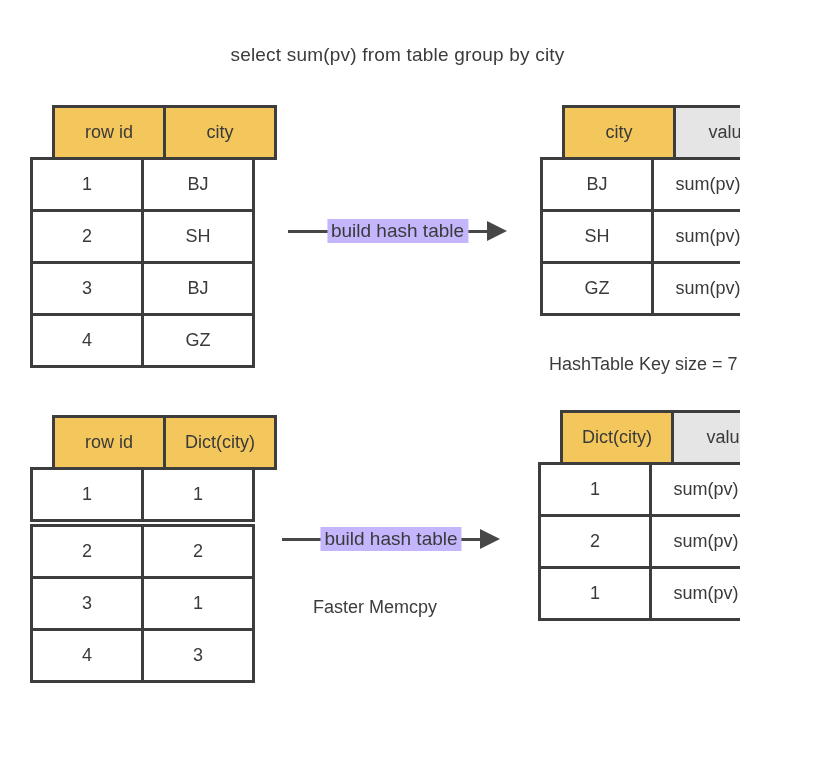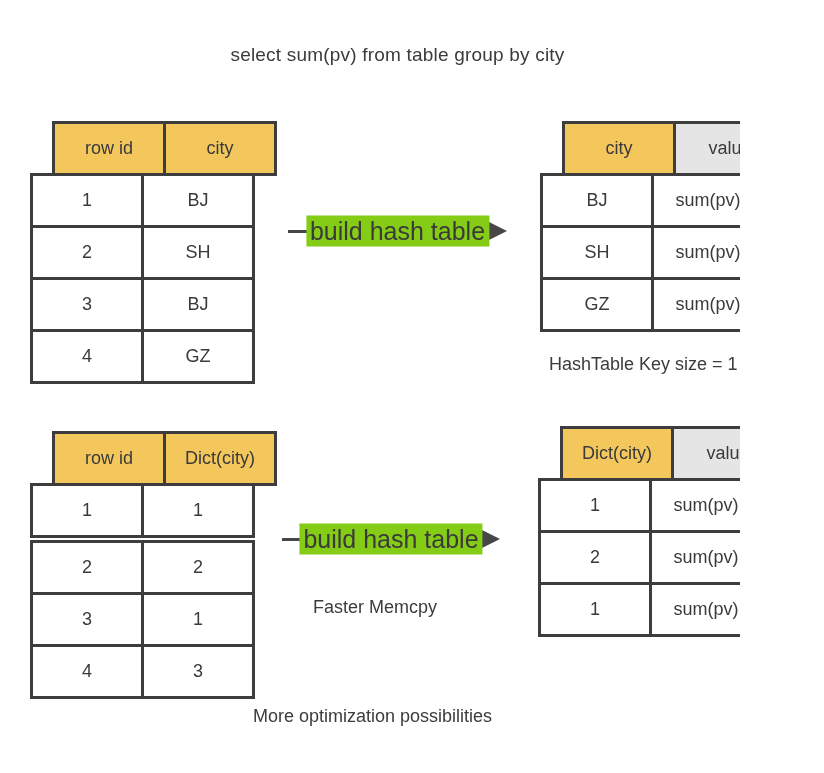--- a/index.html
+++ b/index.html
@@ -22,21 +22,21 @@
     top: 44px;
     width: 795px;
     text-align: center;
     font-size: 19px;
     color: #3b3b3b;
     letter-spacing: 0.2px;
   }
   
   .tbl { position: absolute; }
   .trow { display: flex; margin-top: -3px; }
-  .trow:first-child { margin-top: 16px; padding-left: 22px; }
+  .trow:first-child { margin-top: 0; padding-left: 22px; }
   .trow.gap { margin-top: 2px; }
   .cell {
     width: 114px;
     height: 55px;
     box-sizing: border-box;
     border: 3px solid #3d3d3d;
     background: #ffffff;
     display: flex;
     align-items: center;
     justify-content: center;
@@ -60,23 +60,23 @@
     right: 0; top: 0;
     width: 0; height: 0;
     border-top: 10px solid transparent;
     border-bottom: 10px solid transparent;
     border-left: 20px solid #474747;
   }
   .arrow .alabel {
     position: absolute;
     left: 50%; top: 50%;
     transform: translate(-50%, -50%);
-    background: #84cc16;
+    background: #c4b5fd;
     padding: 1px 4px;
-    font-size: 25px;
+    font-size: 19px;
     color: #3a3a3a;
     white-space: nowrap;
   }
   
   .caption {
     position: absolute;
     font-size: 18px;
     color: #3c3c3c;
     white-space: nowrap;
   }
@@ -139,21 +139,21 @@
     <div class="trow">
       <div class="cell">SH</div>
       <div class="cell">sum(pv)</div>
     </div>
     <div class="trow">
       <div class="cell">GZ</div>
       <div class="cell">sum(pv)</div>
     </div>
   </div>
 
-  <div class="caption" style="left:549px; top:354px;">HashTable Key size = 1</div>
+  <div class="caption" style="left:549px; top:354px;">HashTable Key size = 7</div>
 
   <div class="tbl" style="left:30px; top:415px;">
     <div class="trow">
       <div class="cell hdr-yellow">row id</div>
       <div class="cell hdr-yellow">Dict(city)</div>
     </div>
     <div class="trow">
       <div class="cell">1</div>
       <div class="cell">1</div>
     </div>
@@ -194,15 +194,14 @@
       <div class="cell">1</div>
       <div class="cell">sum(pv)</div>
     </div>
   </div>
 
   <div class="faster-block">
     <div>Faster Memcpy</div>
   </div>
 
 
-  <div class="caption" style="left:253px; top:706px;">More optimization possibilities</div>
 
 </div>
 
 </body></html>

